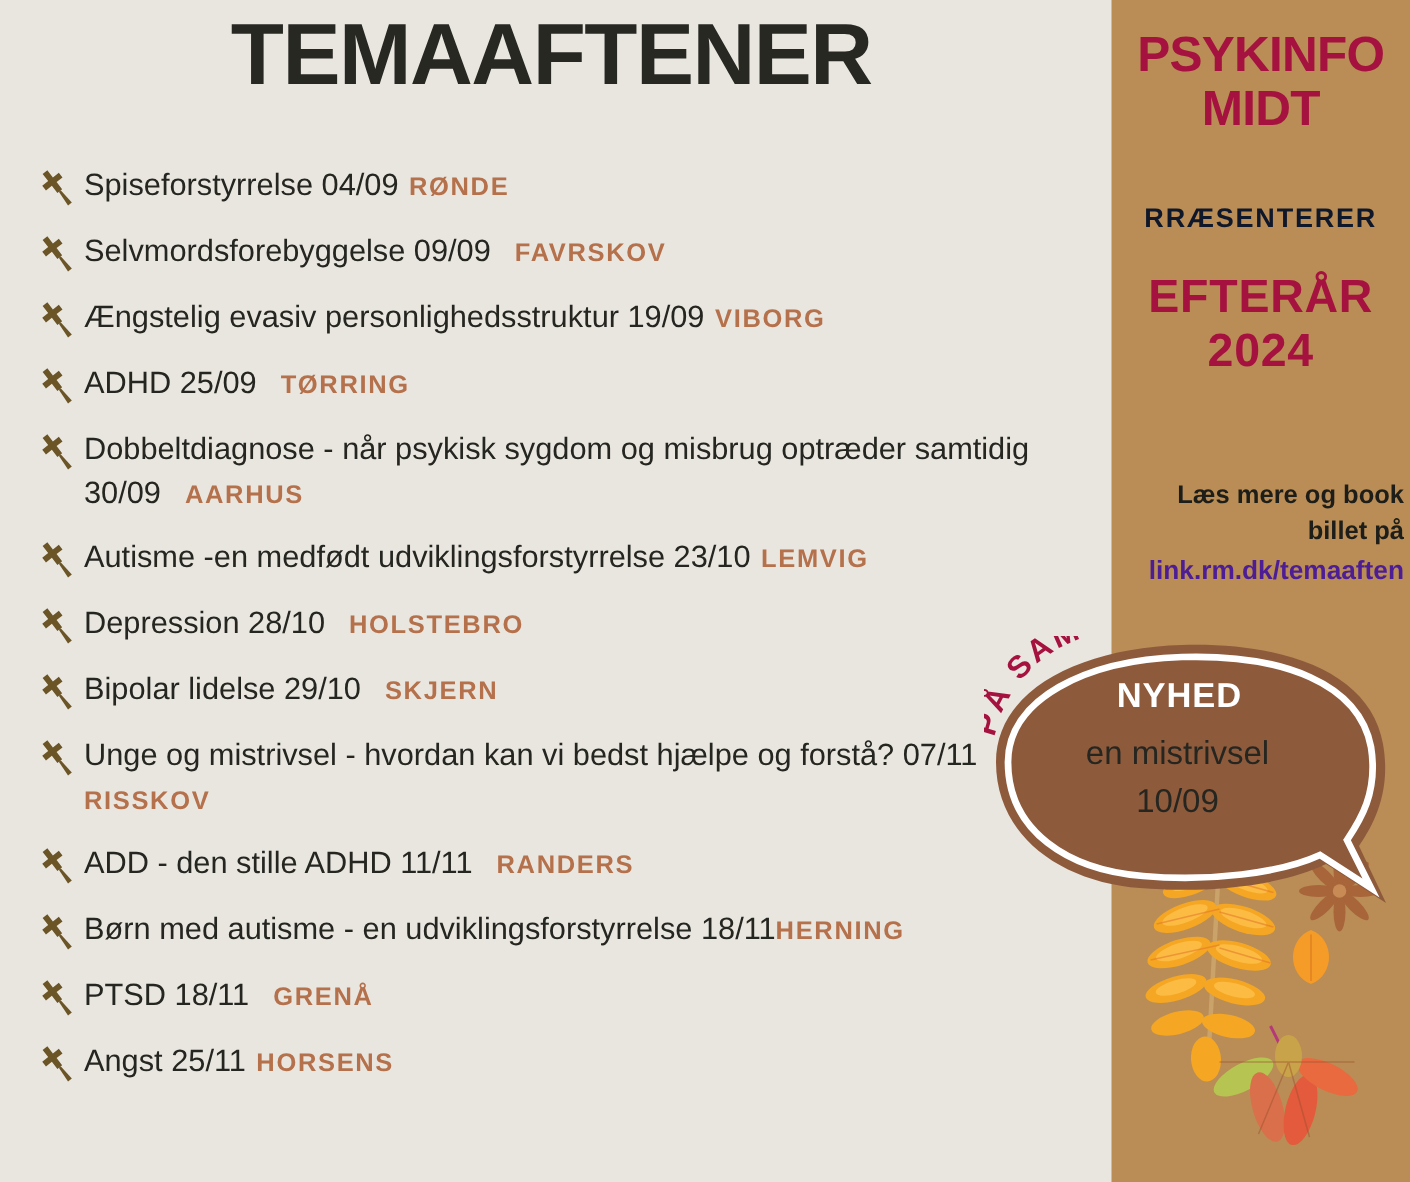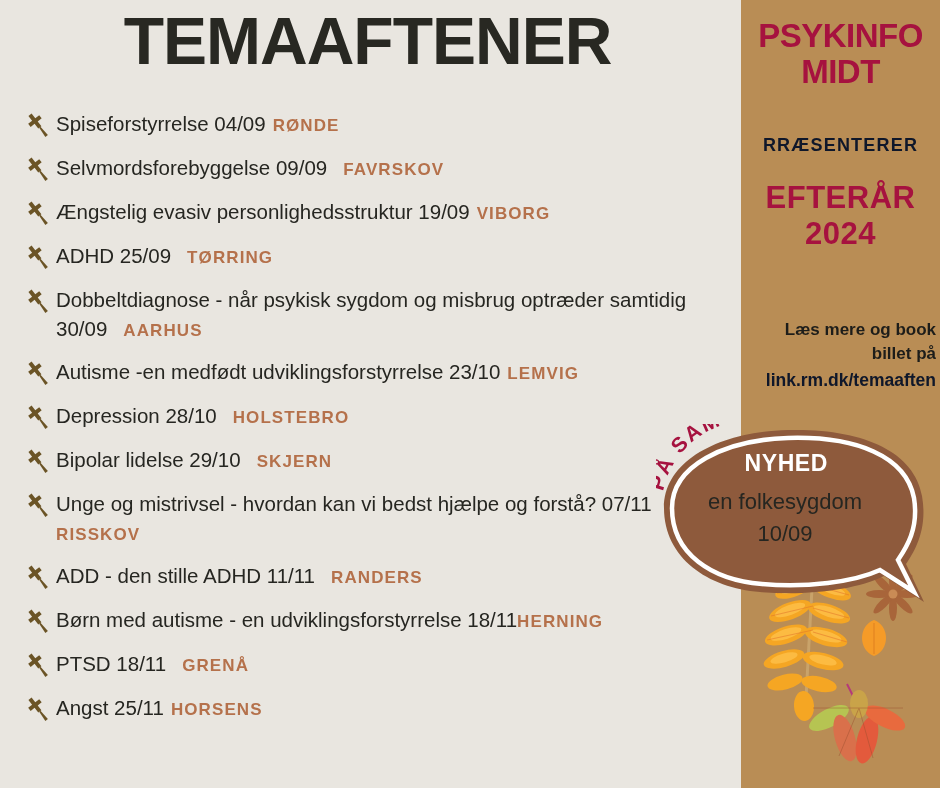--- a/index.html
+++ b/index.html
@@ -28,26 +28,26 @@
   }
   #season{
     position:absolute;top:180px;left:0;width:199px;text-align:center;
     color:#A6123F;font-weight:bold;font-size:31px;line-height:1.16;
     letter-spacing:0.5px;
   }
   #booking{
     position:absolute;top:318px;left:4px;width:191px;text-align:right;
     color:#1d1d1a;font-size:17px;line-height:1.42;font-weight:bold;
   }
-  #booking .link{color:#0f172a;display:block;margin-top:2px;font-size:17.5px;}
+  #booking .link{color:#4c1d95;display:block;margin-top:2px;font-size:17.5px;}
 
   
   #title{
     position:absolute;left:0;top:8px;width:735px;text-align:center;
-    color:#282822;font-size:66px;font-weight:bold;
+    color:#282822;font-size:58px;font-weight:bold;
     letter-spacing:-1px;line-height:1;
   }
 
   
   #list{
     position:absolute;left:22px;top:108px;width:720px;
   }
   .row{
     position:relative;
     display:flex;align-items:flex-start;
@@ -378,19 +378,19 @@
       <svg id="samso" viewBox="0 0 175 90">
         <defs>
           <path id="samsoArc" d="M 6 74 A 88 88 0 0 1 128 4" fill="none"></path>
         </defs>
         <text font-family="'Liberation Sans', sans-serif" font-size="21" font-weight="bold" fill="#A6123F" letter-spacing="2">
           <textPath href="#samsoArc" startOffset="4%">PÅ SAMSØ</textPath>
         </text>
       </svg>
 
       <div id="bubble-lines">
-        <div>en folkesygdom</div>
+        <div>en mistrivsel</div>
         <div>10/09</div>
       </div>
     </div>
   </div>
 
 </div>
 
 </body></html>

